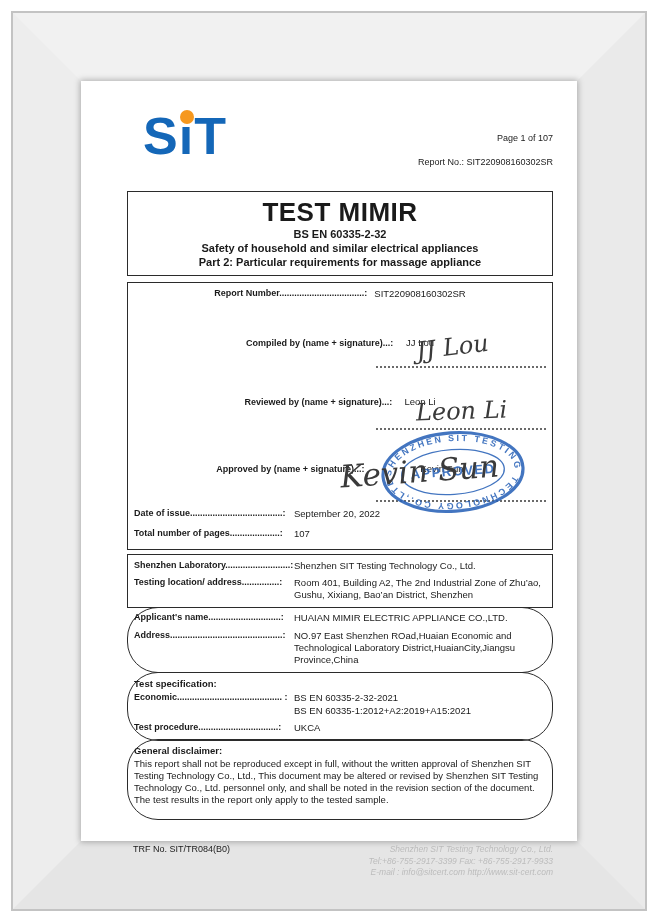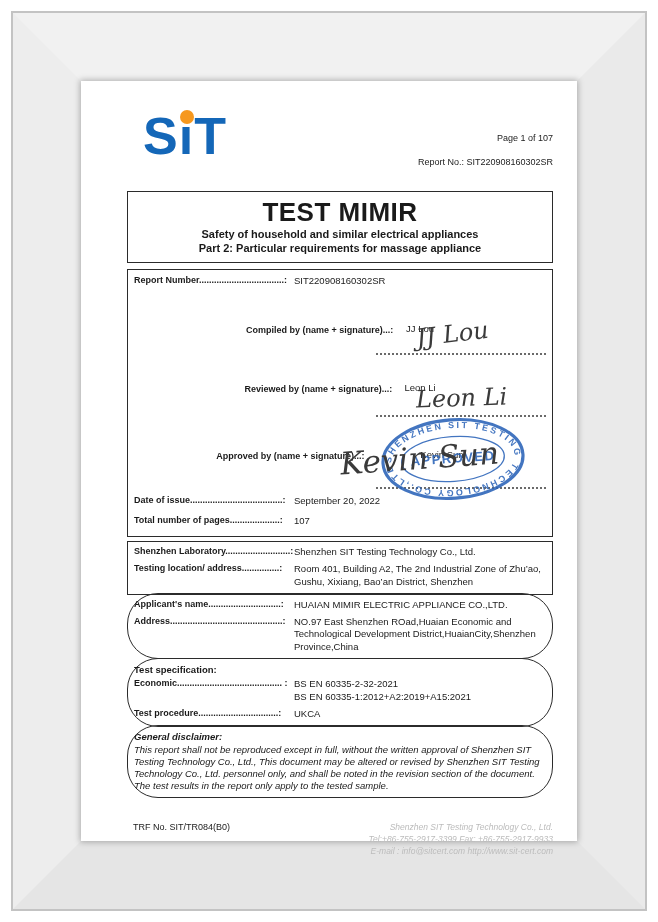--- a/index.html
+++ b/index.html
@@ -38,35 +38,35 @@
 
   .report-box { margin-top:6px; position:relative; padding-bottom:4px; }
   .row { display:flex; padding:3px 6px 3px 6px; position:relative; }
   .row .lbl { font-weight:bold; font-size:9px; width:160px; flex-shrink:0; white-space:nowrap; }
   .row .val { font-size:9.5px; line-height:1.3; }
   .row-plain { align-items:flex-start; }
   .row-sig { align-items:center;justify-content:center; }
   .row-sig-1 { min-height:56px; }
   .row-sig-2 { min-height:62px; }
   .row-sig-3 { min-height:72px;gap:44px; }
-  .row-first { min-height:32px; padding-top:5px; }
+  .row-first { min-height:32px; padding-top:5px;justify-content:center; }
   .row-small { min-height:20px; }
   .dotline { position:absolute; bottom:3px; left:248px; width:170px; border-bottom:2px dotted #6a6a6a; }
   .sig { position:absolute; font-family:"DejaVu Serif", serif; font-style:italic; color:#3a3a3a; z-index:3; white-space:nowrap; }
   .sig-compiled { left:288px; bottom:10px; font-size:24px; transform:rotate(-7deg); }
   .sig-reviewed { left:288px; bottom:8px;  font-size:24px; transform:rotate(-2deg); }
   .sig-approved { left:212px; top:170px; font-size:31px; transform:rotate(-4deg); }
   .stamp-wrap { position:absolute; left:246px; top:146px; width:158px; height:86px; z-index:2;
                 transform:rotate(-4deg); opacity:0.88; }
 
   .info-box { margin-top:4px; padding:2px 0 3px; }
   .info-box + .info-box { margin-top:-1.5px;border-radius:31px; }
   .info-box .row { padding:2.5px 6px; }
   .spec-heading, .disc-heading { font-weight:bold; font-size:9.5px; padding:3px 6px 1px; }
-  .disc-box { padding:2px 0 5px;font-style:italic; }
+  .disc-box { padding:2px 0 13px; }
   .disc-text { font-size:9.5px; line-height:1.25; padding:1px 8px 0 6px; }
 
   
   .footer-row { margin-top:24px; display:flex; align-items:flex-start; }
   .trf { font-size:9px; margin-left:6px; color:#1a1a1a; }
   .company-block { margin-left:auto; text-align:right; font-style:italic; font-size:8.5px;
                    line-height:1.4; color:#bcbcbc; }
 </style>
 </head>
 <body>
@@ -84,20 +84,21 @@
                 <span>T</span>
             </div>
             <div class="header-right">
               <div class="page-info">Page 1 of 107</div>
               <div>Report No.: SIT220908160302SR</div>
             </div>
           </div>
 
           <div class="box title-box">
             <div class="main-title">TEST MIMIR</div>
+            <div class="sub">BS EN 60335-2-32</div>
             <div class="sub">Safety of household and similar electrical appliances</div>
             <div class="sub">Part 2: Particular requirements for massage appliance</div>
           </div>
 
           <div class="box report-box">
 
             <div class="row row-plain row-first">
               <span class="lbl">Report Number..................................:</span>
               <span class="val">SIT220908160302SR</span>
             </div>
@@ -157,21 +158,21 @@
             </div>
           </div>
 
           <div class="box info-box">
             <div class="row row-plain">
               <span class="lbl">Applicant's name.............................:</span>
               <span class="val">HUAIAN MIMIR ELECTRIC APPLIANCE CO.,LTD.</span>
             </div>
             <div class="row row-plain">
               <span class="lbl">Address.............................................:</span>
-              <span class="val">NO.97 East Shenzhen ROad,Huaian Economic and Technological Development District,HuaianCity,Shenzhen Province,China</span>
+              <span class="val">NO.97 East Shenzhen ROad,Huaian Economic and Technological Laboratory District,HuaianCity,Jiangsu Province,China</span>
             </div>
           </div>
 
           <div class="box info-box">
             <div class="spec-heading">Test specification:</div>
             <div class="row row-plain">
               <span class="lbl">Economic.......................................... :</span>
               <span class="val">
                 <div>BS EN 60335-2-32-2021</div>
                 <div>BS EN 60335-1:2012+A2:2019+A15:2021</div>

